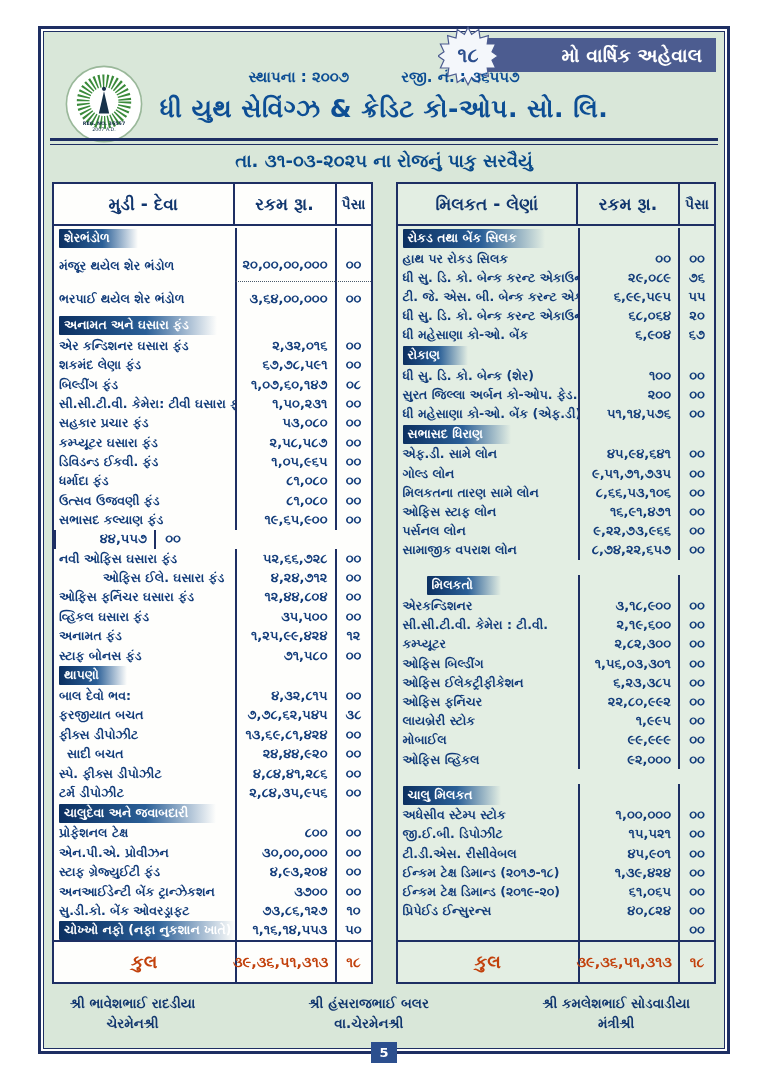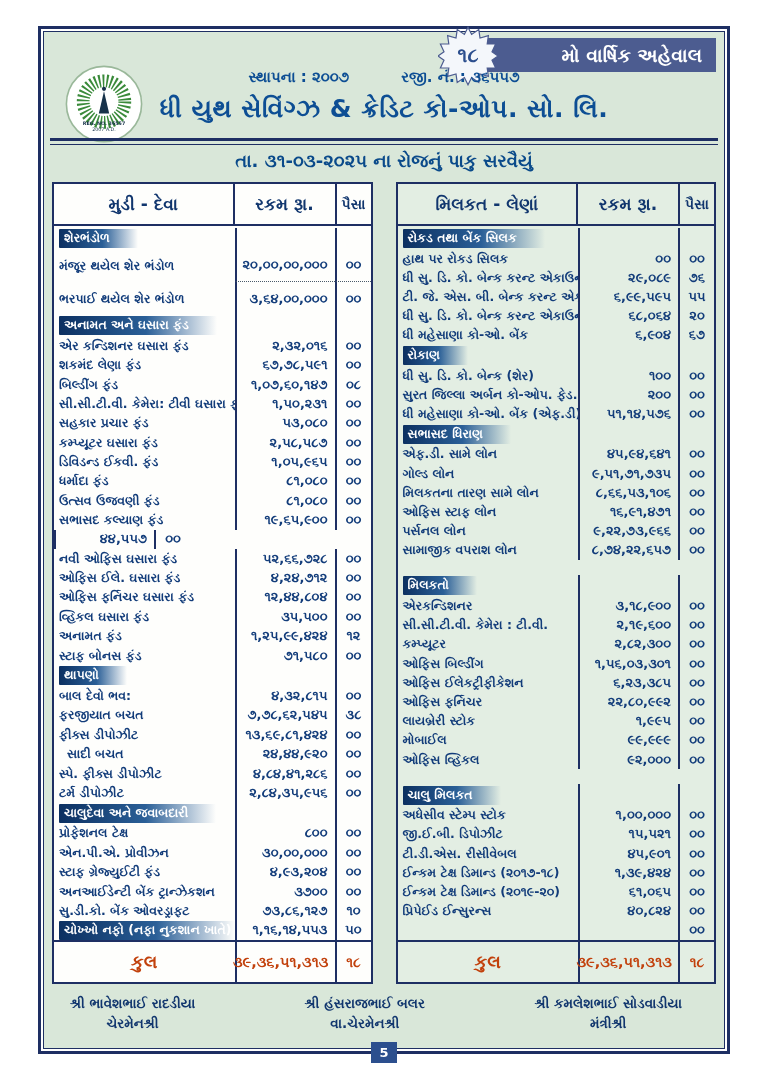--- a/index.html
+++ b/index.html
@@ -76,21 +76,21 @@
     background:linear-gradient(90deg,#0c3061,#2a5f97 55%,rgba(255,255,255,0));
     color:#fff;padding:1px 28px 2px 5px;font-size:12.5px;white-space:nowrap;border-radius:1px;
     max-width:100%;box-sizing:border-box;overflow:hidden;
   }
   .ttotal{display:flex;height:40px;border-top:2.5px solid #1e2f63;font-weight:bold;color:#c2410c;flex:none;}
   .t-name{flex:1;display:flex;align-items:center;justify-content:center;font-size:18px;}
   .t-amt{width:100px;border-left:2px solid #1e2f63;display:flex;align-items:center;justify-content:flex-end;padding-right:6px;font-size:14.5px;box-sizing:border-box;flex:none;}
   .t-ps{width:34px;border-left:2px solid #1e2f63;display:flex;align-items:center;justify-content:center;font-size:14px;flex:none;}
   
   .sigs{
-    position:absolute;top:962px;left:0;right:16px;display:flex;justify-content:space-between;
+    position:absolute;top:962px;left:0;right:8px;display:flex;justify-content:space-between;
     padding:0 26px;color:#11366e;font-weight:bold;font-size:13.5px;
   }
   .sig{text-align:center;line-height:1.45;}
   .pagebox{
     position:absolute;bottom:-12px;left:50%;transform:translateX(-50%);
     width:26px;height:21px;background:#2c4f8e;color:#fff;display:flex;align-items:center;
     justify-content:center;font-size:13px;font-weight:bold;
   }
 </style>
 </head>
@@ -217,21 +217,21 @@
             </div>
             <div class="trow" style="flex: 10 1 0px;">
               <div class="amt">૪૪,૫૫૭</div>
               <div class="ps">૦૦</div>
             </div>
             <div class="trow" style="flex: 10 1 0px;">
               <div class="name">નવી ઓફિસ ઘસારા ફંડ</div>
               <div class="amt">૫૨,૬૬,૭૨૮</div>
               <div class="ps">૦૦</div>
             </div>
-            <div class="trow" style="flex: 10 1 0px;">
+            <div class="trow" style="flex: 10 1 0px; padding-left: 44px;">
               <div class="name">ઓફિસ ઈલે. ઘસારા ફંડ</div>
               <div class="amt">૪,૨૪,૭૧૨</div>
               <div class="ps">૦૦</div>
             </div>
             <div class="trow" style="flex: 10 1 0px;">
               <div class="name">ઓફિસ ફર્નિચર ઘસારા ફંડ</div>
               <div class="amt">૧૨,૪૪,૮૦૪</div>
               <div class="ps">૦૦</div>
             </div>
             <div class="trow" style="flex: 10 1 0px;">
@@ -425,21 +425,21 @@
               <div class="name">પર્સનલ લોન</div>
               <div class="amt">૯,૨૨,૭૩,૯૬૬</div>
               <div class="ps">૦૦</div>
             </div>
             <div class="trow" style="flex: 10 1 0px;">
               <div class="name">સામાજીક વપરાશ લોન</div>
               <div class="amt">૮,૭૪,૨૨,૬૫૭</div>
               <div class="ps">૦૦</div>
             </div>
             <div class="trow" style="flex: 8 1 0px;"></div>
-            <div class="trow" style="flex: 11 1 0px;">
+            <div class="trow" style="flex: 11 1 0px; padding-left: 24px;">
               <div class="name">
                 <span class="secband">મિલકતો</span>
               </div>
               <div class="amt"></div>
               <div class="ps"></div>
             </div>
             <div class="trow" style="flex: 10 1 0px;">
               <div class="name">એરકન્ડિશનર</div>
               <div class="amt">૩,૧૮,૯૦૦</div>
               <div class="ps">૦૦</div>

